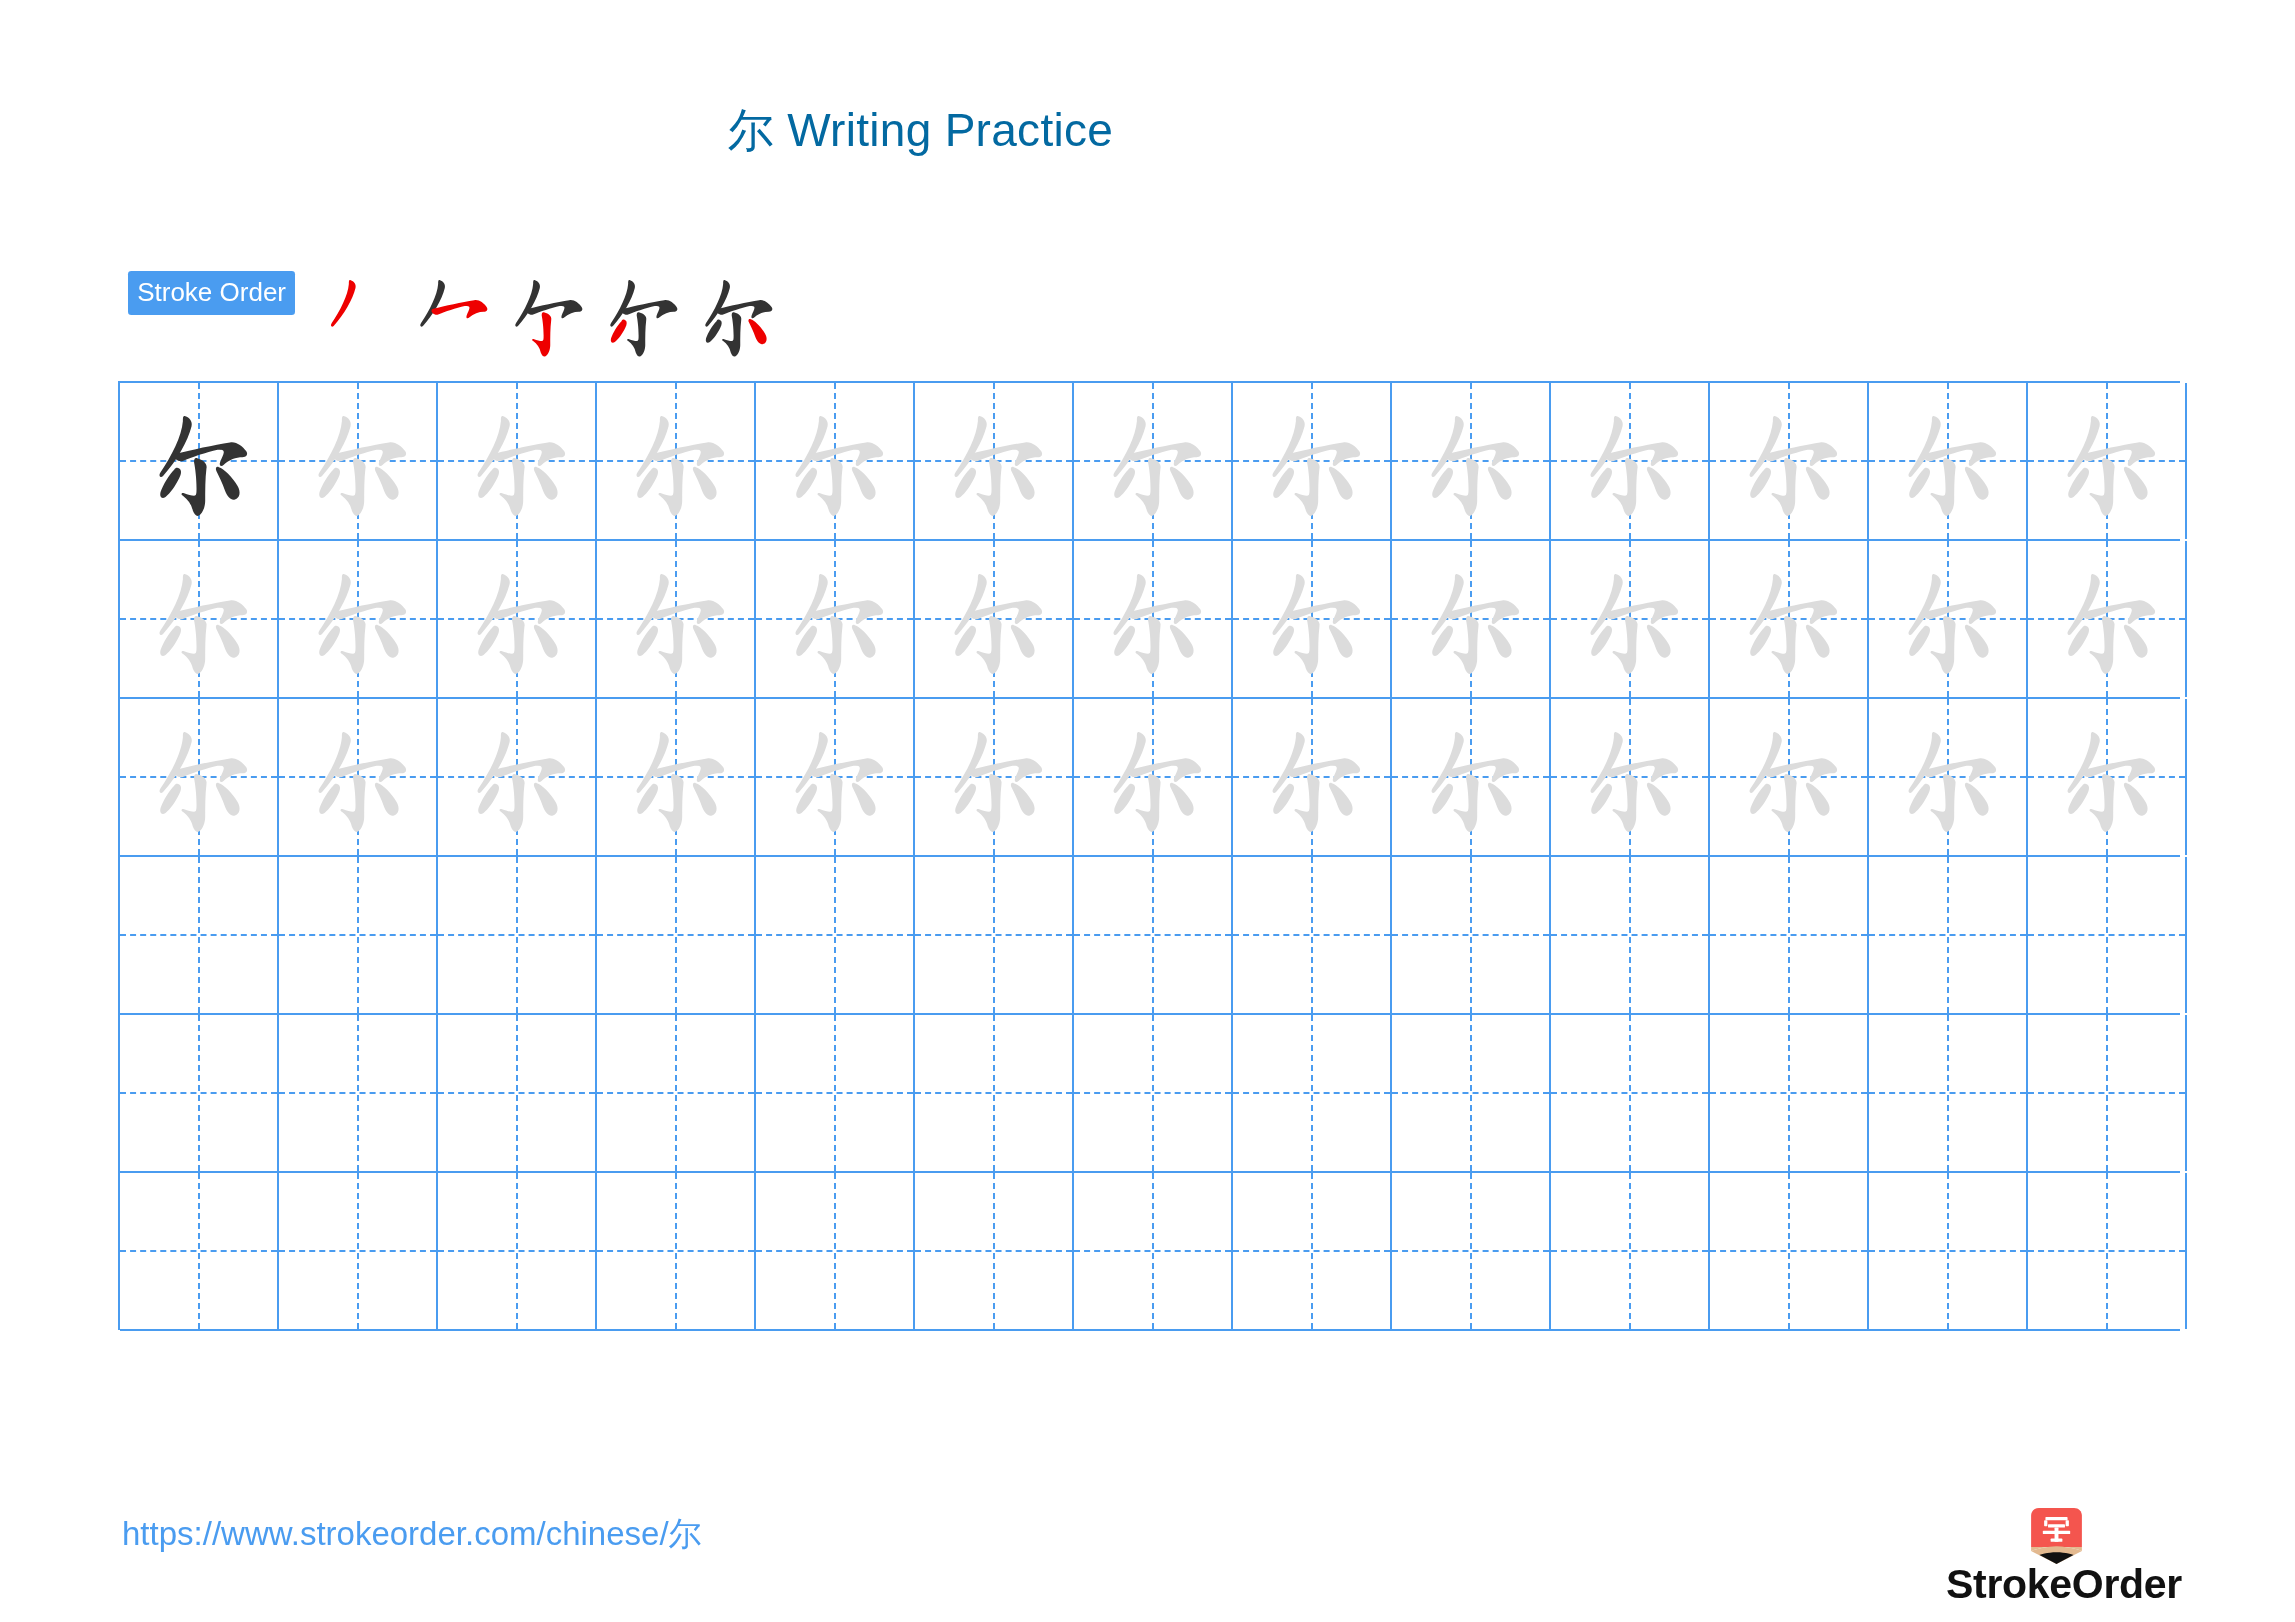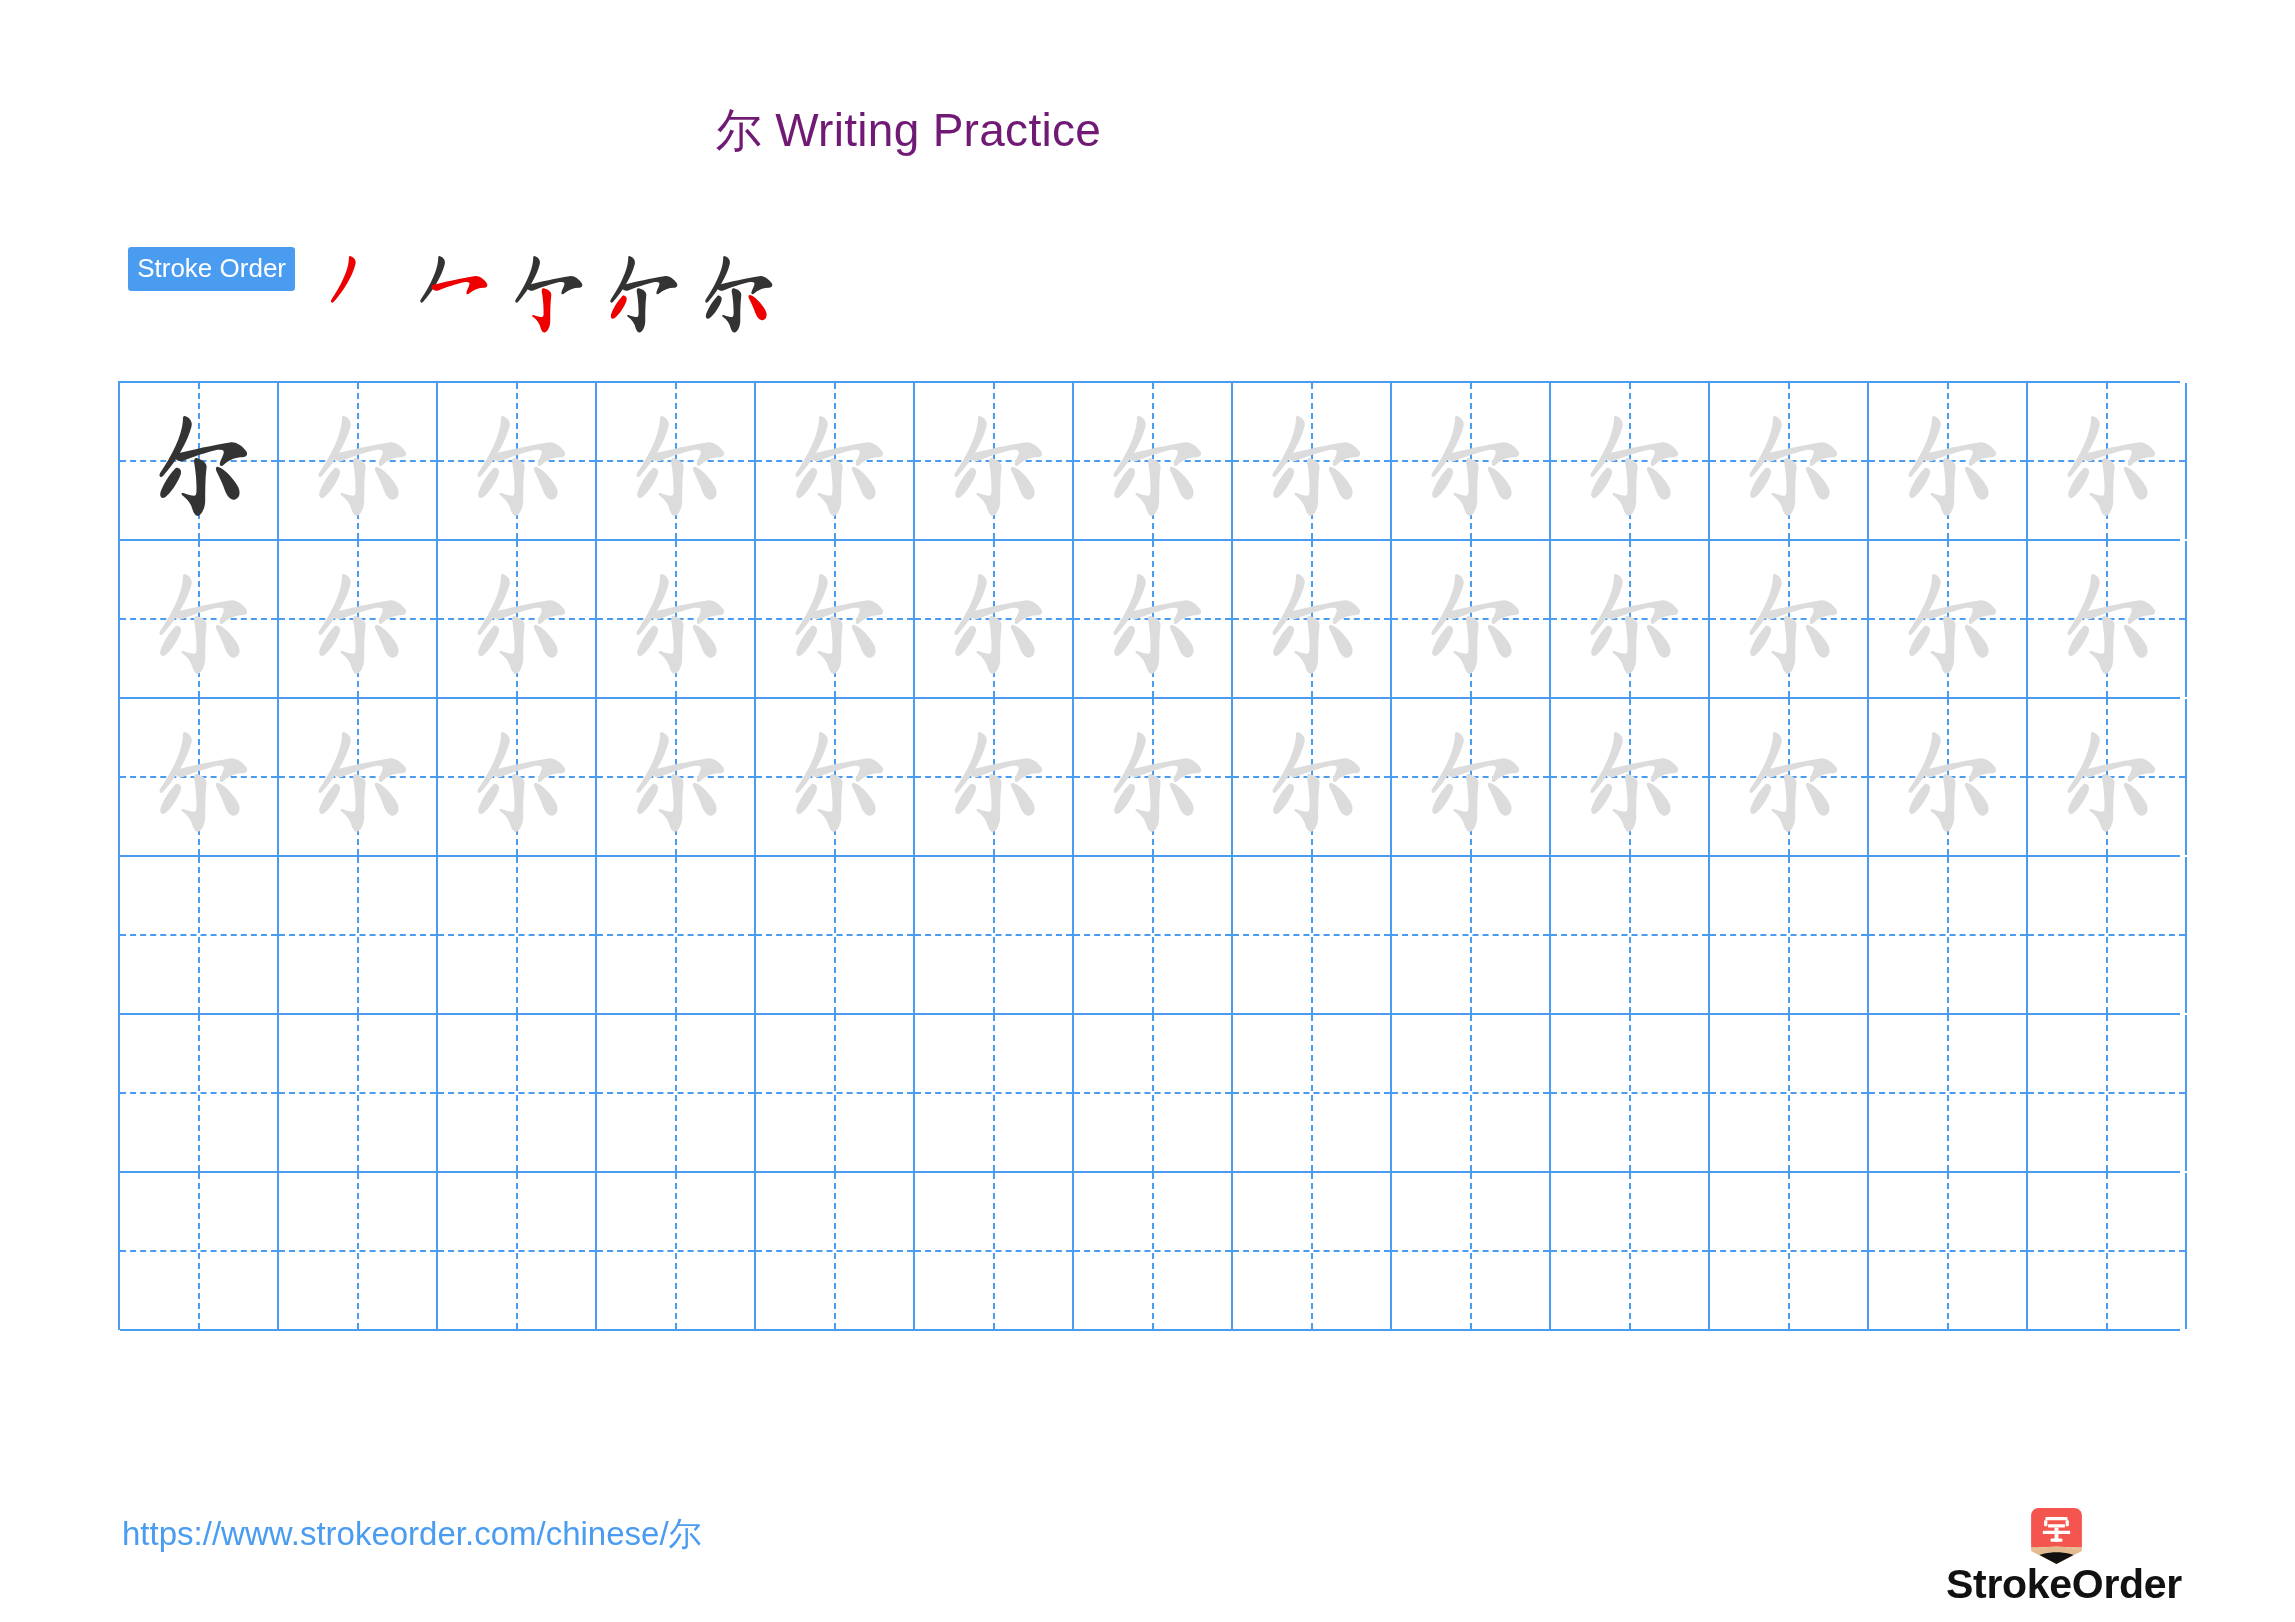--- a/index.html
+++ b/index.html
@@ -11,37 +11,37 @@
     width: 2295px;
     height: 1622px;
     position: relative;
     font-family: "Liberation Sans", sans-serif;
     overflow: hidden;
   }
 
   
   .page-title {
     position: absolute;
-    left: 0;
+    left: 12px;
     top: 107px;
     width: 1817px;
     text-align: center;
     font-size: 46px;
     font-weight: 400;
-    color: #701a75;
+    color: #0369a1;
     letter-spacing: 0.3px;
     line-height: 1;
     white-space: nowrap;
   }
 
   
   .stroke-order-row {
     position: absolute;
     left: 128px;
-    top: 243px;
+    top: 267px;
     height: 79px;
     display: flex;
     align-items: flex-start;
   }
   .stroke-order-badge {
     background: #4a9cf0;
     color: #ffffff;
     font-size: 26px;
     font-weight: 400;
     line-height: 1;

